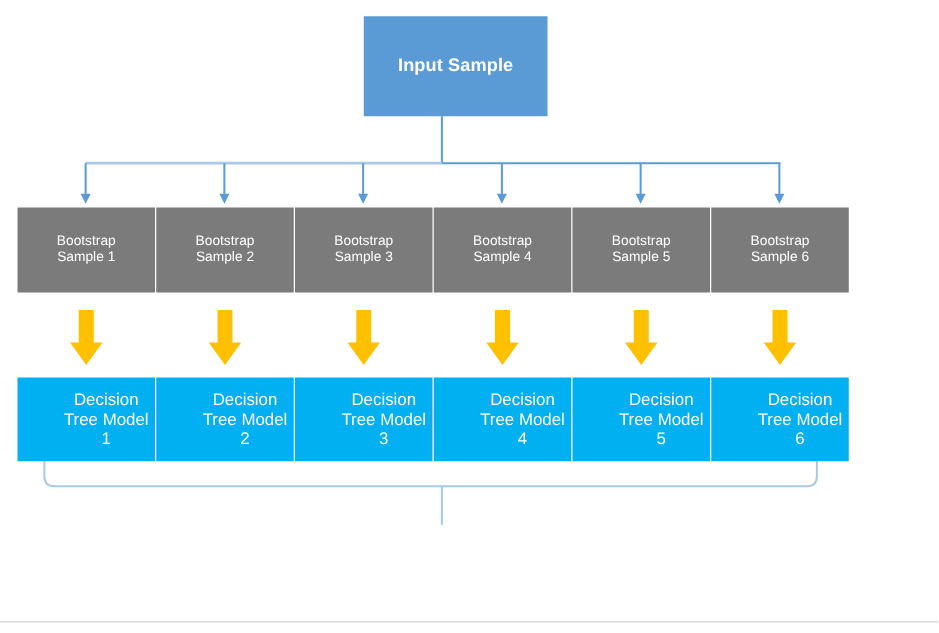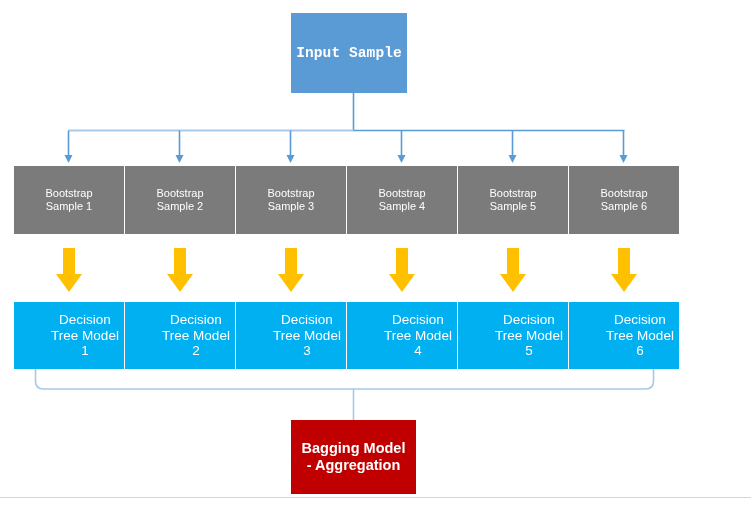--- a/index.html
+++ b/index.html
@@ -121,21 +121,21 @@
       <path d="M 623.5 130.5 L 623.5 160" stroke="#5B9BD5" stroke-width="1.6" fill="none"></path>
       <path d="M 619.5 155 L 623.5 163 L 627.5 155 Z" fill="#5B9BD5"></path>
     </g>
 
     <path d="M 35.5 369 L 35.5 381 Q 35.5 389 43.5 389
              L 645.5 389 Q 653.5 389 653.5 381 L 653.5 369" stroke="#A9C9E8" stroke-width="1.6" fill="none"></path>
 
     <path d="M 353.5 389 L 353.5 420" stroke="#A9C9E8" stroke-width="1.6" fill="none"></path>
   </svg>
 
-  <div class="node node-input" style="left:291px; top:13px; width:116px; height:80px;font-family:Liberation Mono, monospace;">Input Sample</div>
+  <div class="node node-input" style="left:291px; top:13px; width:147px; height:80px;">Input Sample</div>
 
   <div class="node node-bootstrap" style="left:14px; top:166px; width:110px; height:68px;">Bootstrap
 Sample 1</div>
   <div class="node node-bootstrap" style="left:125px; top:166px; width:110px; height:68px;">Bootstrap
 Sample 2</div>
   <div class="node node-bootstrap" style="left:236px; top:166px; width:110px; height:68px;">Bootstrap
 Sample 3</div>
   <div class="node node-bootstrap" style="left:347px; top:166px; width:110px; height:68px;">Bootstrap
 Sample 4</div>
   <div class="node node-bootstrap" style="left:458px; top:166px; width:110px; height:68px;">Bootstrap
@@ -174,18 +174,16 @@
   <div class="node node-tree" style="left:347px; top:302px; width:110px; height:67px;">Decision
 Tree Model
 4</div>
   <div class="node node-tree" style="left:458px; top:302px; width:110px; height:67px;">Decision
 Tree Model
 5</div>
   <div class="node node-tree" style="left:569px; top:302px; width:110px; height:67px;">Decision
 Tree Model
 6</div>
 
-  <div class="node node-bagging" style="left:291px; top:420px; width:125px; height:74px;">Bagging Model
-- Aggregation</div>
 
   <div class="bottom-rule"></div>
 
 </div>
 
 </body></html>

